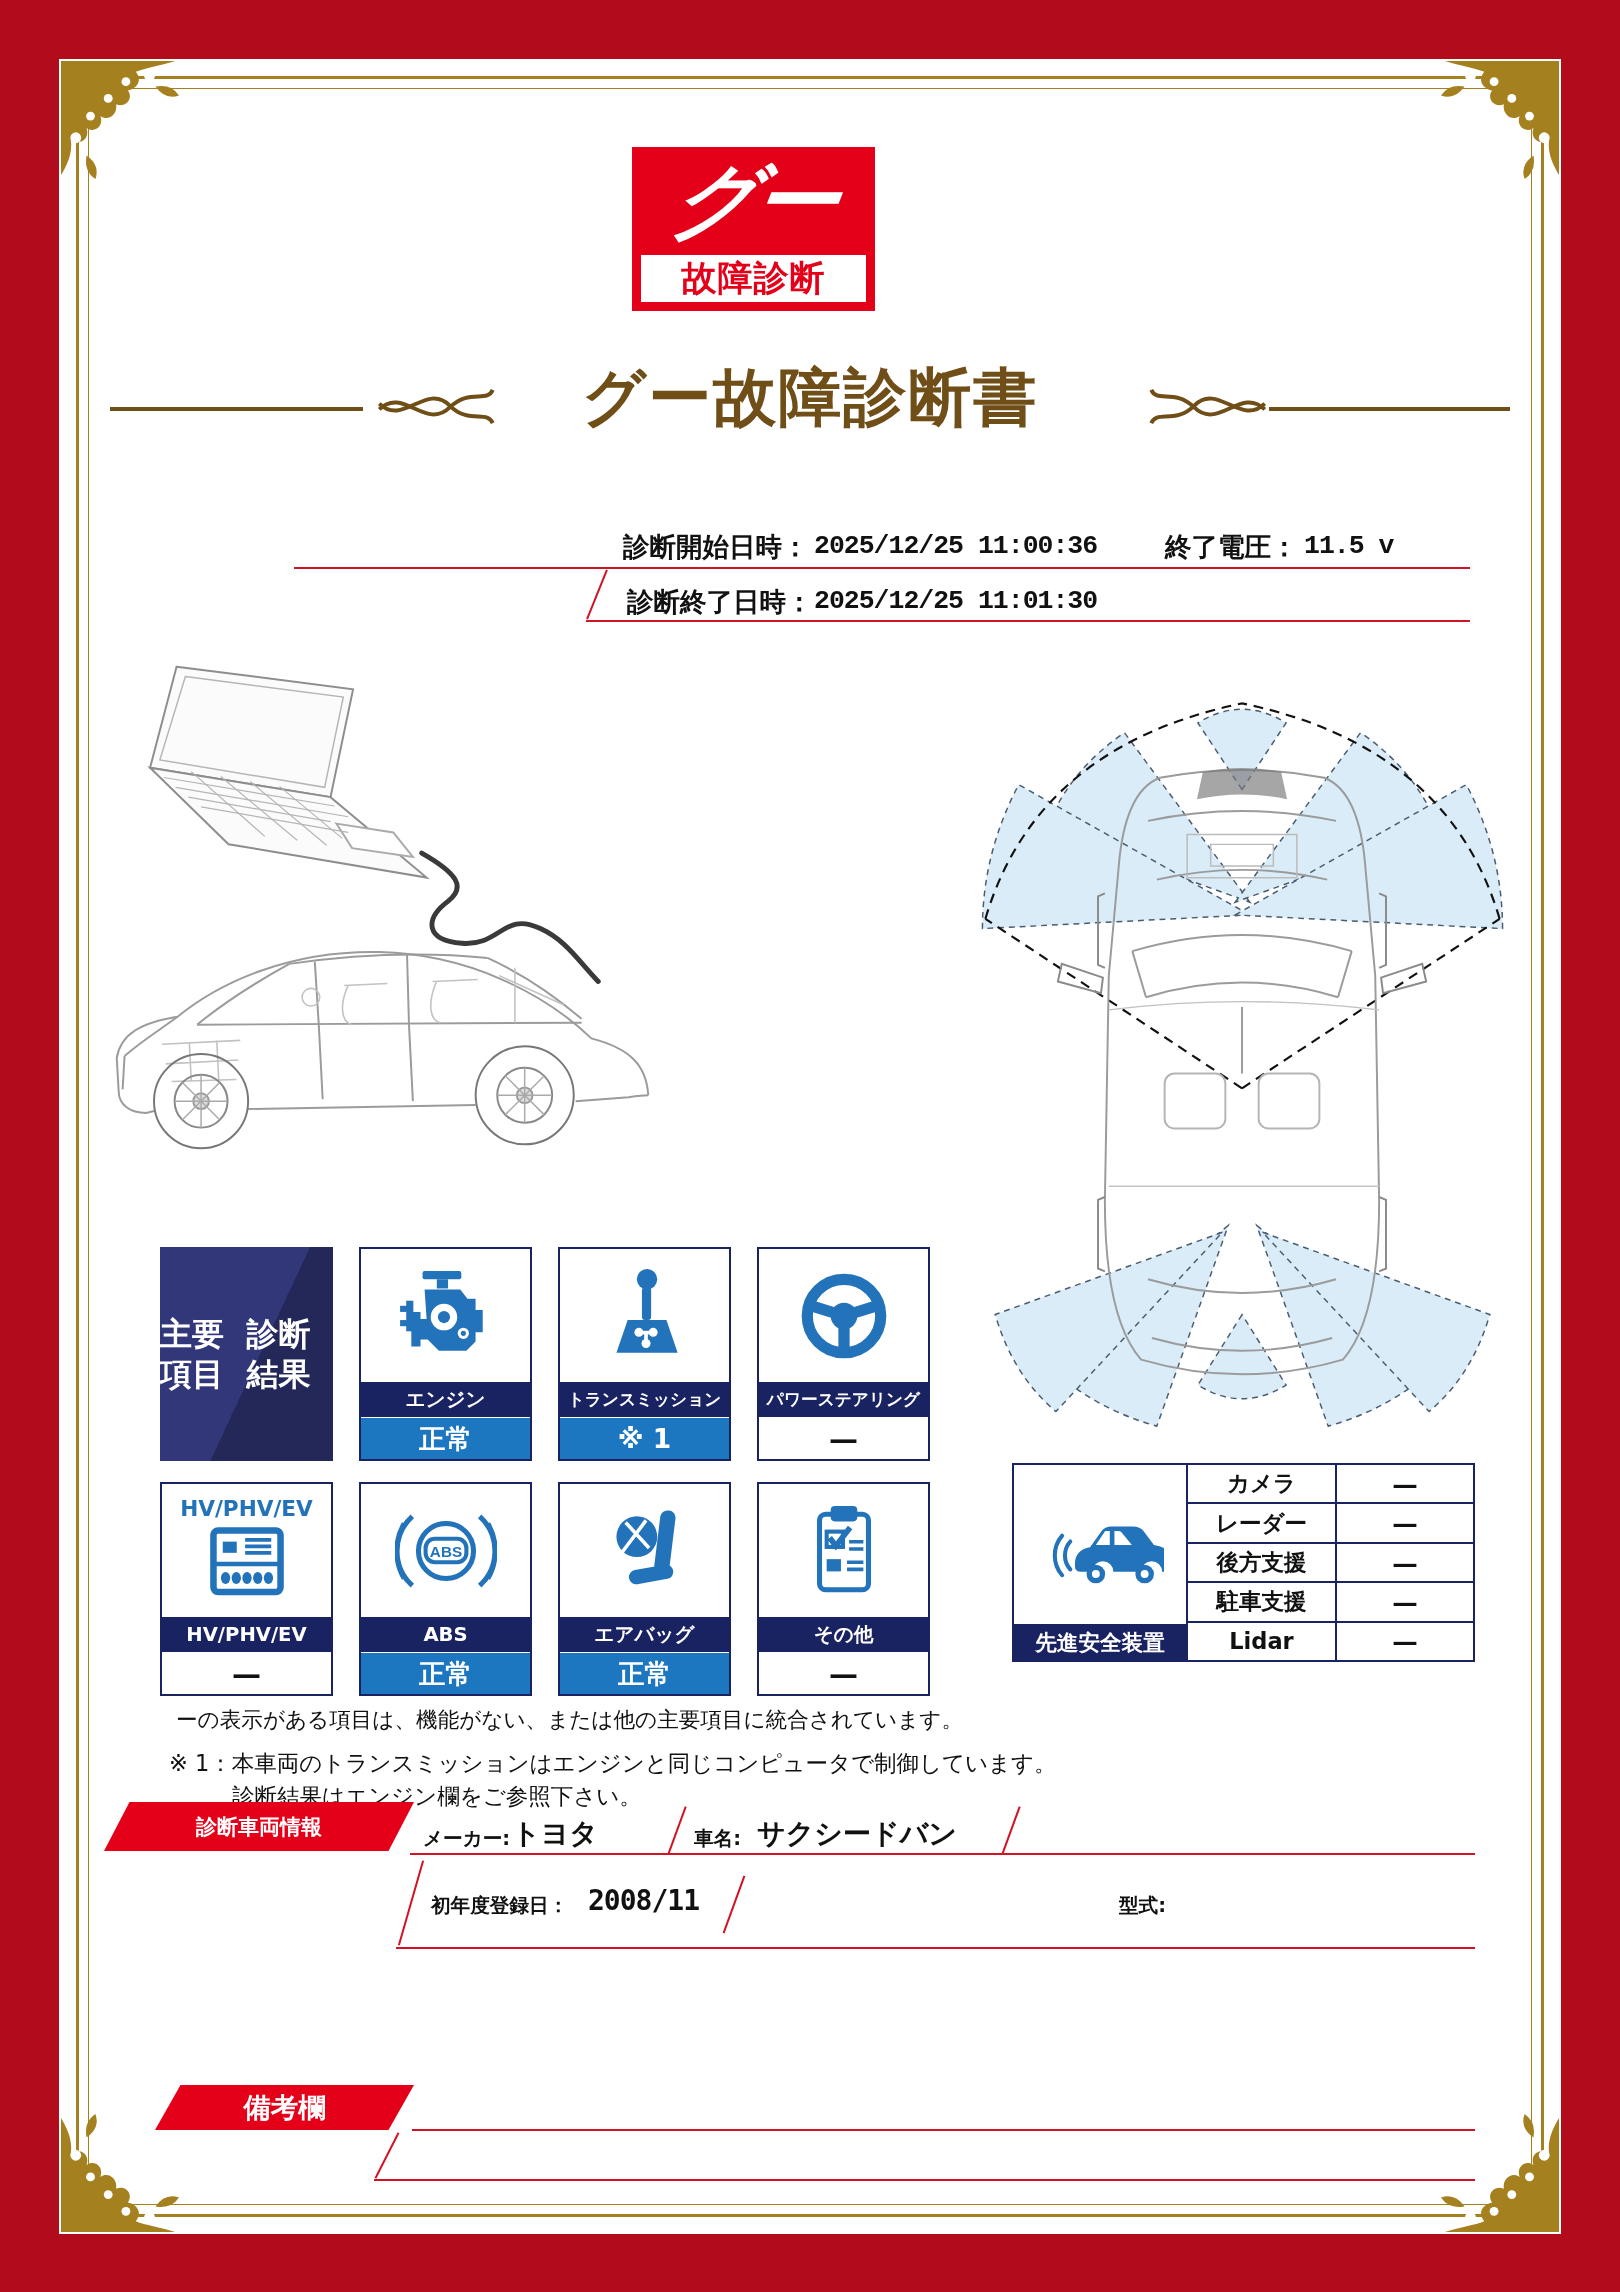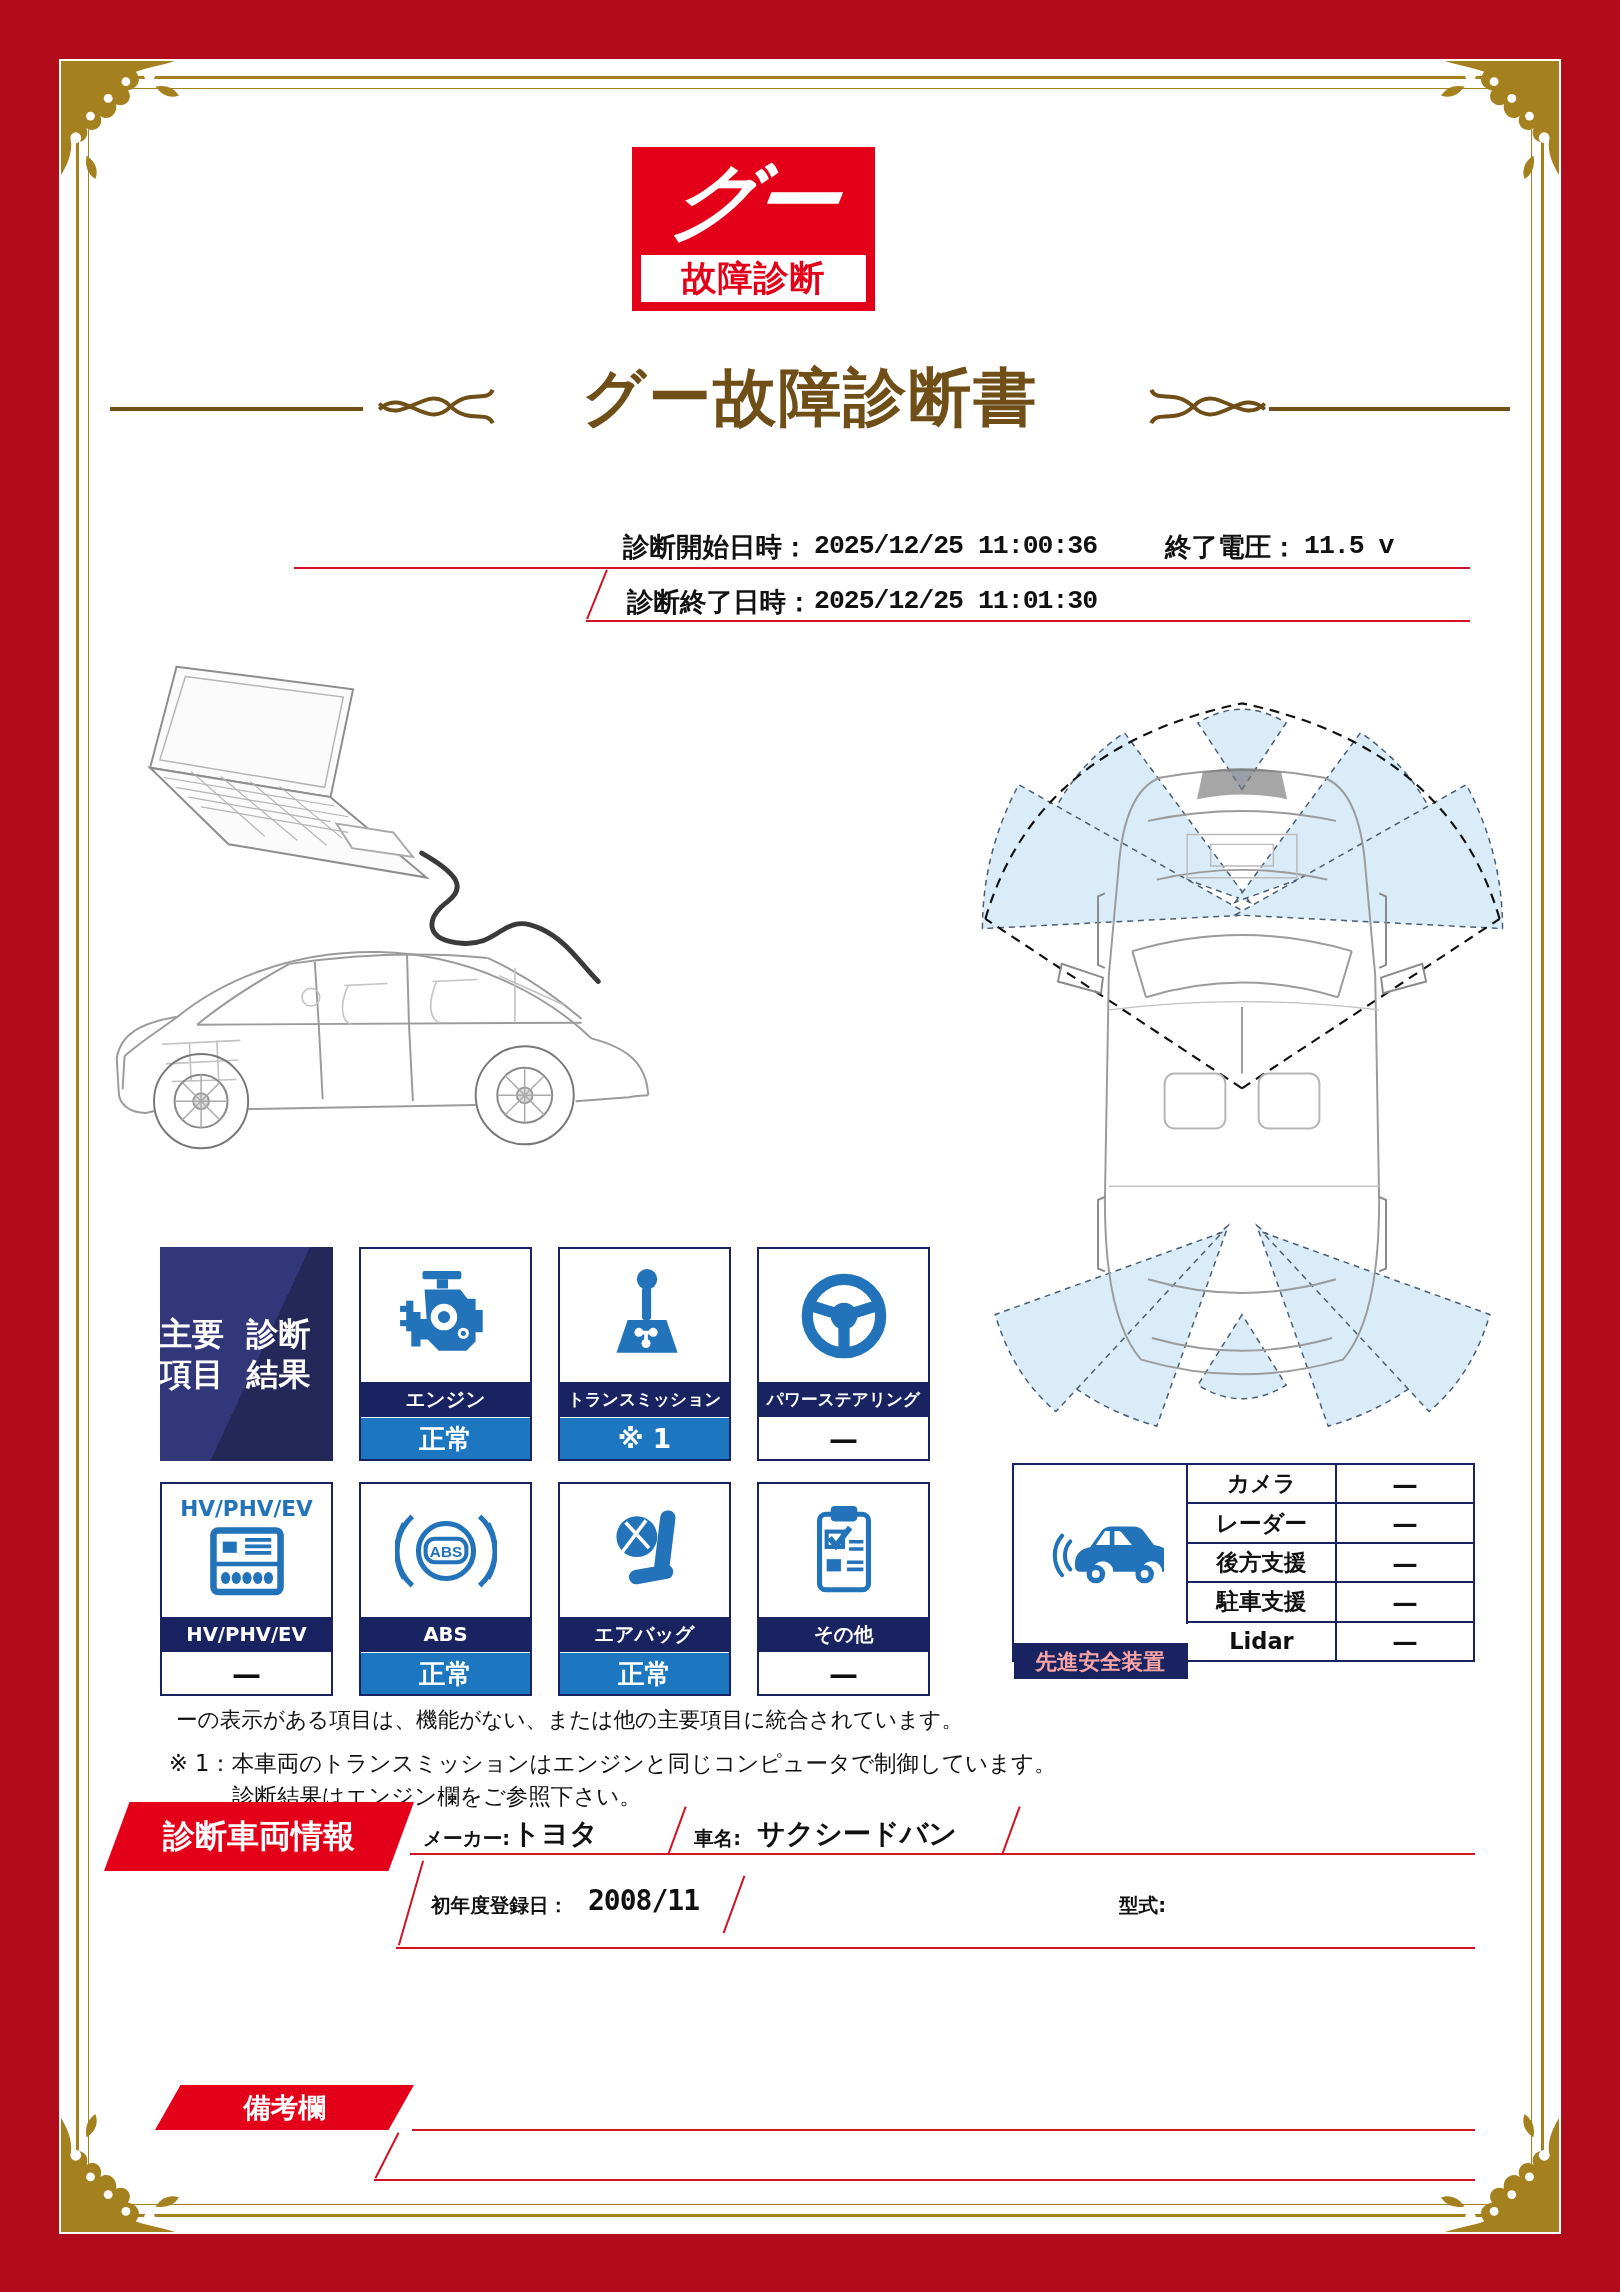--- a/index.html
+++ b/index.html
@@ -31,21 +31,21 @@
   .flourish.left{left:377px;}
   .flourish.right{left:1149px;transform:scaleX(-1);}
   .page-title{position:absolute;left:0;width:1620px;top:355px;text-align:center;
     color:#6f4e17;font-size:63px;font-weight:bold;letter-spacing:2px;}
 
   
   .rbanner{position:absolute;background:#e50019;color:#fff;font-weight:bold;
     display:flex;align-items:center;justify-content:center;z-index:2;}
   .rbanner.skew{clip-path:polygon(25.5px 0,100% 0,calc(100% - 25.5px) 100%,0 100%);}
   .banner-computer{left:101px;top:514px;width:518px;height:54px;font-size:30px;}
-  .banner-vehicle{left:104px;top:1802px;width:310px;height:69px;font-size:32px;}
+  .banner-vehicle{left:104px;top:1802px;width:310px;height:49px;font-size:21px;}
   .banner-remarks{left:155px;top:2085px;width:259px;height:45px;font-size:27.4px;}
 
   .redline{position:absolute;height:2px;background:#d01325;z-index:1;}
   .redslash{position:absolute;width:2px;background:#d01325;z-index:1;}
 
   .hdr-label{position:absolute;font-size:26.5px;font-weight:bold;color:#111;}
   .hdr-value{position:absolute;font-size:26.5px;font-weight:bold;color:#111;font-family:Liberation Mono, monospace;letter-spacing:-1px;}
 
   
   .notice-bar{position:absolute;left:160px;top:1210px;width:767px;height:28px;background:#e50019;
@@ -63,22 +63,22 @@
   .cell-header{position:absolute;width:173px;height:214px;box-sizing:border-box;
     background:linear-gradient(115deg,#32377a 55%,#232858 55%);
     display:flex;align-items:center;justify-content:center;flex-direction:row;
     color:#fff;font-size:32px;font-weight:bold;line-height:1.25;}
   .grid-footnote{position:absolute;left:176px;top:1705px;font-size:21.6px;color:#111;}
 
   
   .adas{position:absolute;left:1012px;top:1463px;width:463px;height:199px;border:2px solid #1a2361;box-sizing:border-box;background:#fff;}
   .adas-icon-cell{position:absolute;left:0;top:0;width:174px;height:159px;border-right:2px solid #1a2361;box-sizing:border-box;
     display:flex;align-items:center;justify-content:center;}
-  .adas-caption{position:absolute;left:0;top:159px;width:174px;height:36px;background:#1a2361;color:#fca5a5;
-    display:flex;align-items:center;justify-content:center;font-size:21.6px;font-weight:bold;border-right:2px solid #1a2361;box-sizing:border-box;margin-top:19px;}
+  .adas-caption{position:absolute;left:0;top:159px;width:174px;height:36px;background:#1a2361;color:#ffffff;
+    display:flex;align-items:center;justify-content:center;font-size:21.6px;font-weight:bold;border-right:2px solid #1a2361;box-sizing:border-box;}
   .adas-rows{position:absolute;left:174px;top:0;right:0;bottom:0;display:flex;flex-direction:column;}
   .adas-row{flex:1;display:flex;border-bottom:2px solid #1a2361;}
   .adas-row:last-child{border-bottom:none;}
   .adas-row .lab{width:147px;border-right:2px solid #1a2361;display:flex;align-items:center;justify-content:center;
     font-size:22.5px;font-weight:bold;color:#111;}
   .adas-row .val{flex:1;display:flex;align-items:center;justify-content:center;font-size:25.5px;font-weight:bold;color:#111;}
 
   
   .remark-note{position:absolute;left:169px;top:1747px;font-size:22.5px;color:#111;line-height:1.45;}
   .remark-note .ind{margin-left:63px;}

